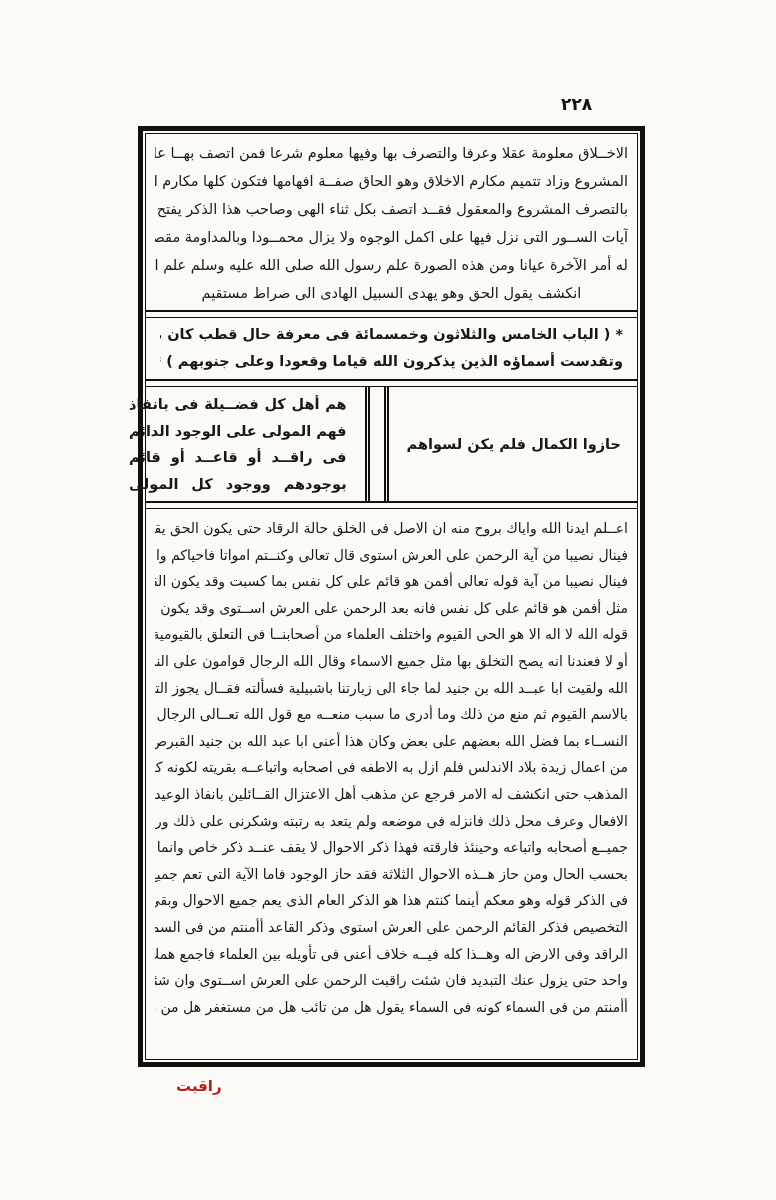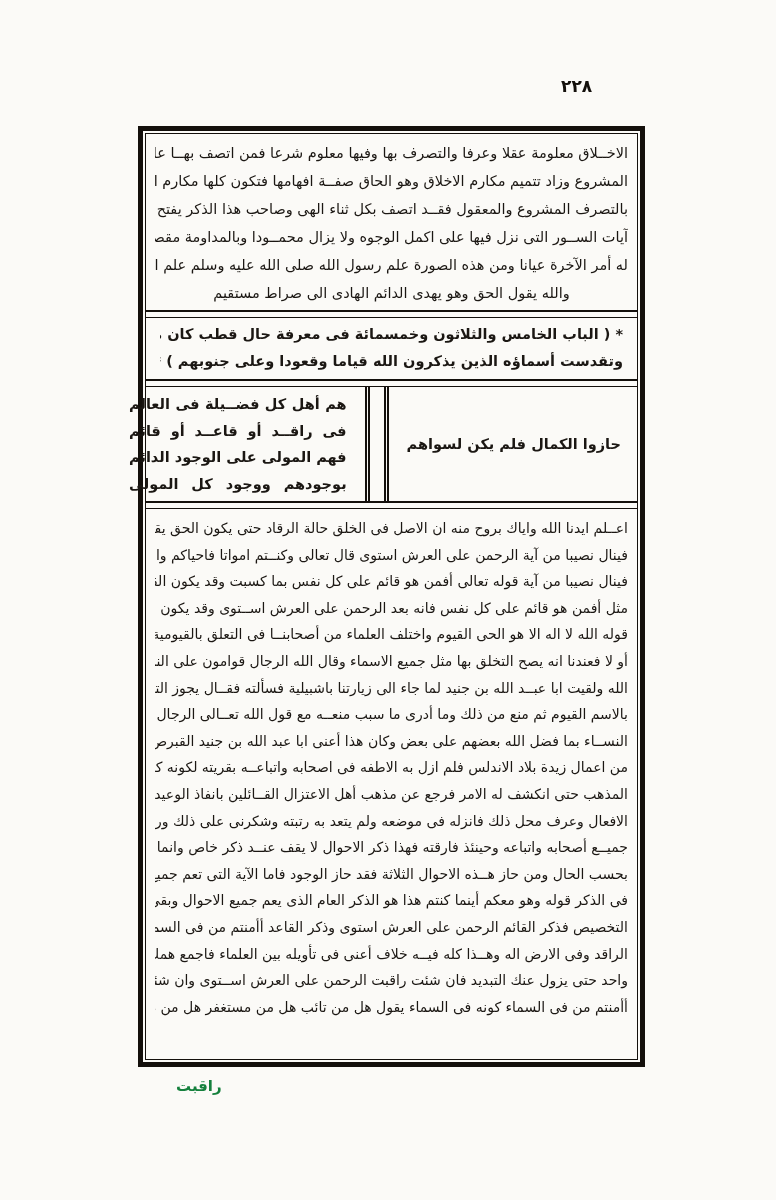--- a/index.html
+++ b/index.html
@@ -10,21 +10,21 @@
     color:#1b1713;
     overflow:hidden;
     position:relative;
   }
   .page{
     position:absolute;inset:0;
     background:#fbfaf7;
   }
   .page-number{
     position:absolute;
-    top:76px;left:561px;
+    top:94px;left:561px;
     font-size:17px;font-weight:bold;
     color:#14100c;
     letter-spacing:1px;
     direction:rtl;
   }
   .frame-outer{
     position:absolute;
     left:138px;top:126px;
     width:507px;height:941px;
     border:5px solid #14100c;
@@ -97,61 +97,61 @@
   }
   .body-text{padding:6px 9px 8px 9px;}
   .body-text .line{
     font-size:14px;
     line-height:26.6px;
   }
   .catchword{
     position:absolute;
     left:176px;top:1077px;
     font-size:15px;font-weight:bold;
-    color:#15803d;
+    color:#b91c1c;
     direction:rtl;
   }
 </style>
 </head>
 <body>
 
 <div class="page">
 
   <div class="page-number">٢٢٨</div>
 
   <div class="frame-outer">
     <div class="frame-inner">
 
       <section class="intro">
         <div class="line">الاخــلاق معلومة عقلا وعرفا والتصرف بها وفيها معلوم شرعا فمن اتصف بهــا على الوجــه</div>
         <div class="line">المشروع وزاد تتميم مكارم الاخلاق وهو الحاق صفــة افهامها فتكون كلها مكارم اخلاق</div>
         <div class="line">بالتصرف المشروع والمعقول فقــد اتصف بكل ثناء الهى وصاحب هذا الذكر يفتح له فى معانى</div>
         <div class="line">آيات الســور التى نزل فيها على اكمل الوجوه ولا يزال محمــودا وبالمداومة مقصودا ويكشف</div>
         <div class="line">له أمر الآخرة عيانا ومن هذه الصورة علم رسول الله صلى الله عليه وسلم علم الاولين والآخرين</div>
-        <div class="line centered">والله يقول الحق وهو يهدى الدائم الهادى الى صراط مستقيم</div>
+        <div class="line centered">انكشف يقول الحق وهو يهدى السبيل الهادى الى صراط مستقيم</div>
       </section>
 
       <div class="hrule"></div>
 
       <section class="heading">
         <div class="heading-line">* ( الباب الخامس والثلاثون وخمسمائة فى معرفة حال قطب كان منزله قوله جل ثناؤه</div>
         <div class="heading-line">وتقدست أسماؤه الذين يذكرون الله قياما وقعودا وعلى جنوبهم ) *</div>
       </section>
 
       <div class="hrule"></div>
 
       <section class="poem">
         <div class="poem-col">
           <div class="hemistich">حازوا الكمال فلم يكن لسواهم</div>
         </div>
         <div class="col-divider"></div>
         <div class="poem-col">
-          <div class="hemistich">هم أهل كل فضــيلة فى العالم</div>
+          <div class="hemistich">هم أهل كل فضــيلة فى بانفاذ</div>
+          <div class="hemistich">فهم المولى على الوجود الدائم</div>
           <div class="hemistich">فى راقــد أو قاعــد أو قائم</div>
-          <div class="hemistich">فهم المولى على الوجود الدائم</div>
           <div class="hemistich">بوجودهم ووجود كل المولى</div>
         </div>
       </section>
 
       <div class="hrule"></div>
 
       <section class="body-text">
         <div class="line">اعــلم ايدنا الله واياك بروح منه ان الاصل فى الخلق حالة الرقاد حتى يكون الحق يقيمه اما بالجلوس</div>
         <div class="line">فينال نصيبا من آية الرحمن على العرش استوى قال تعالى وكنــتم امواتا فاحياكم واما القيام</div>
         <div class="line">فينال نصيبا من آية قوله تعالى أفمن هو قائم على كل نفس بما كسبت وقد يكون القيام من قعود</div>

